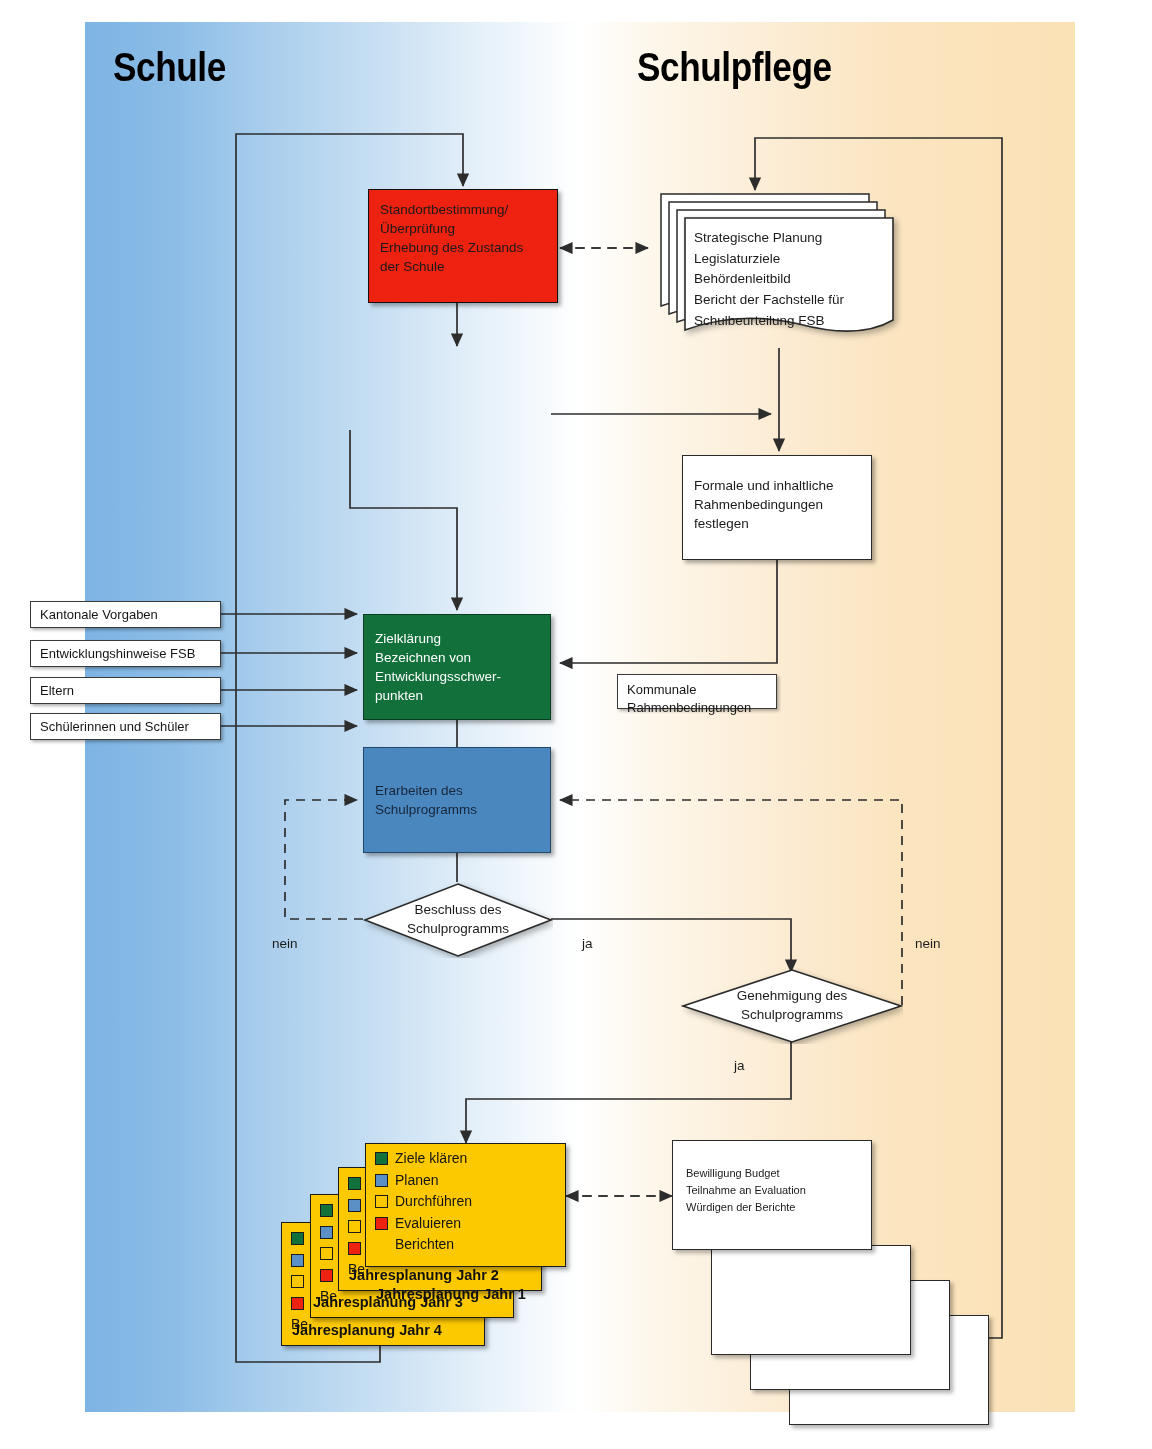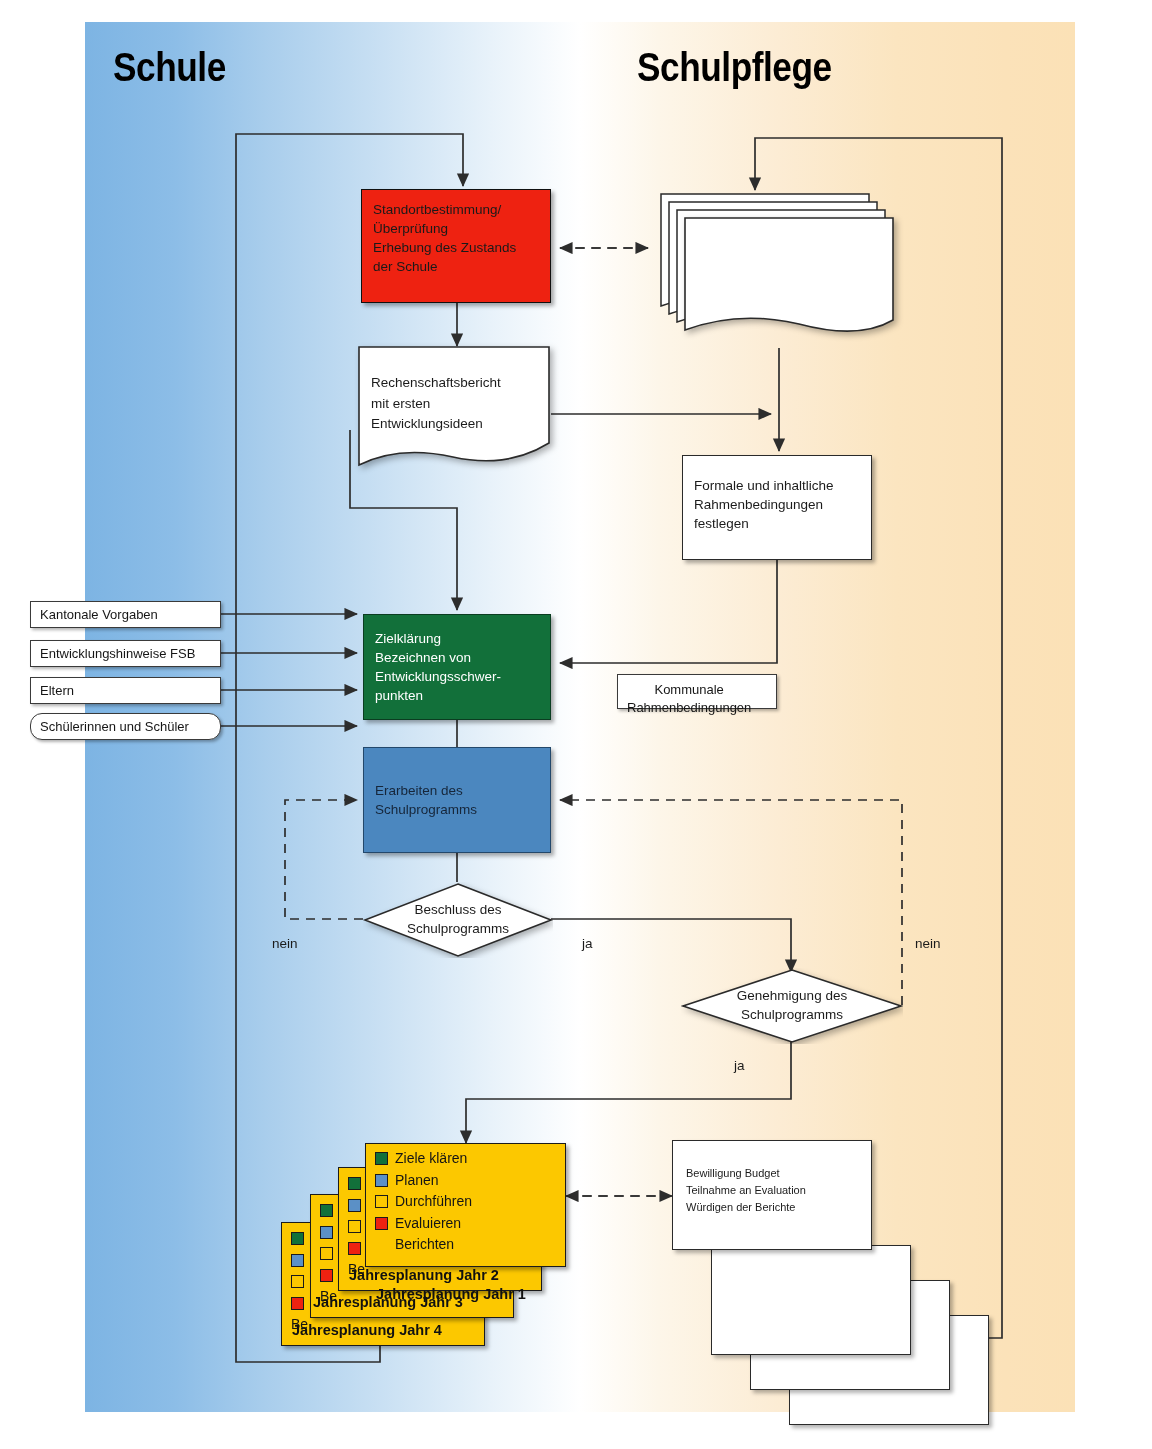--- a/index.html
+++ b/index.html
@@ -25,33 +25,33 @@
 
   
   .node{
     position:absolute;box-sizing:border-box;
     border:1.5px solid #2a2a2a;
     box-shadow:3px 3px 4px rgba(0,0,0,0.33);
     font-size:13.5px;line-height:1.42;
     padding:10px 11px;
     white-space:pre-line;
   }
-  .node.red{background:#ee2211;border-color:#101010;color:#1a1a1a;}
+  .node.red{background:#ee2211;border-color:#101010;color:#1a1a1a;margin-left:7px;}
   .node.green{background:#12703a;border-color:#0b3d21;color:#ffffff;}
   .node.blue{background:#4b87bf;border-color:#23486b;color:#16263a;}
   .node.white{background:#ffffff;color:#1b1b1b;}
 
   .node.center{display:flex;align-items:center;}
 
   
   .inbox{
     position:absolute;box-sizing:border-box;background:#ffffff;
     border:1.3px solid #3a3a3a;box-shadow:2px 2px 3px rgba(0,0,0,0.3);
     font-size:13px;color:#161616;
-    display:flex;align-items:center;padding-left:9px;text-align:center;
+    display:flex;align-items:center;padding-left:9px;
   }
 
   
   .docstack{position:absolute;}
   .docstack svg{display:block;overflow:visible;}
   .doctext{
     position:absolute;font-size:13.5px;line-height:1.53;color:#1b1b1b;
     white-space:pre-line;
   }
 
@@ -159,39 +159,36 @@
 
   <div class="docstack" style="left:655px;top:188px;">
     <svg width="235" height="160" viewBox="0 0 235 160">
       <g stroke="#2a2a2a" stroke-width="1.5" fill="#ffffff">
         <path d="M6,6 H214 V108 Q180,128 120,112 Q60,98 6,118 Z"></path>
         <path d="M14,14 H222 V116 Q188,136 128,120 Q68,106 14,126 Z"></path>
         <path d="M22,22 H230 V124 Q196,144 136,128 Q76,114 22,134 Z"></path>
       </g>
       <path d="M30,30 H238 V132 Q204,152 144,136 Q84,122 30,142 Z" fill="#ffffff" stroke="#2a2a2a" stroke-width="1.6" style="filter:drop-shadow(3px 3px 3px rgba(0,0,0,0.3))"></path>
     </svg>
-  </div>
-
-  <div class="docstack" style="left:357px;top:345px;">
-    <svg width="204" height="130" viewBox="0 0 204 130">
-      <path d="M2,2 H192 V98 Q150,124 96,112 Q42,100 2,120 Z" fill="#ffffff" stroke="#2a2a2a" stroke-width="1.6" style="filter:drop-shadow(3px 3px 3px rgba(0,0,0,0.3))"></path>
-    </svg>
-    <div class="doctext" style="left:14px;top:28px;width:180px;">Rechenschaftsbericht
-mit ersten
-Entwicklungsideen</div>
-  </div>
+    <div class="doctext" style="left:39px;top:40px;width:200px;">Strategische Planung
+Legislaturziele
+Behördenleitbild
+Bericht der Fachstelle für
+Schulbeurteilung FSB</div>
+  </div>
+
 
   <div class="node white" style="left:682px;top:455px;width:190px;height:105px;padding-top:20px;">Formale und inhaltliche
 Rahmenbedingungen
 festlegen</div>
 
   <div class="inbox" style="left:30px;top:601px;width:191px;height:27px;">Kantonale Vorgaben</div>
   <div class="inbox" style="left:30px;top:640px;width:191px;height:27px;">Entwicklungshinweise FSB</div>
   <div class="inbox" style="left:30px;top:677px;width:191px;height:27px;">Eltern</div>
-  <div class="inbox" style="left:30px;top:713px;width:191px;height:27px;border-radius:12px;">Schülerinnen und Schüler</div>
+  <div class="inbox" style="left:30px;top:713px;width:191px;height:27px;">Schülerinnen und Schüler</div>
 
   <div class="node green" style="left:363px;top:614px;width:188px;height:106px;padding-top:14px;">Zielklärung
 Bezeichnen von
 Entwicklungsschwer-
 punkten</div>
 
   <div class="inbox" style="left:617px;top:674px;width:160px;height:35px;align-items:flex-start;padding-top:6px;white-space:pre-line;line-height:1.42;">Kommunale
 Rahmenbedingungen</div>
 
   <div class="node blue center" style="left:363px;top:747px;width:188px;height:106px;">Erarbeiten des

